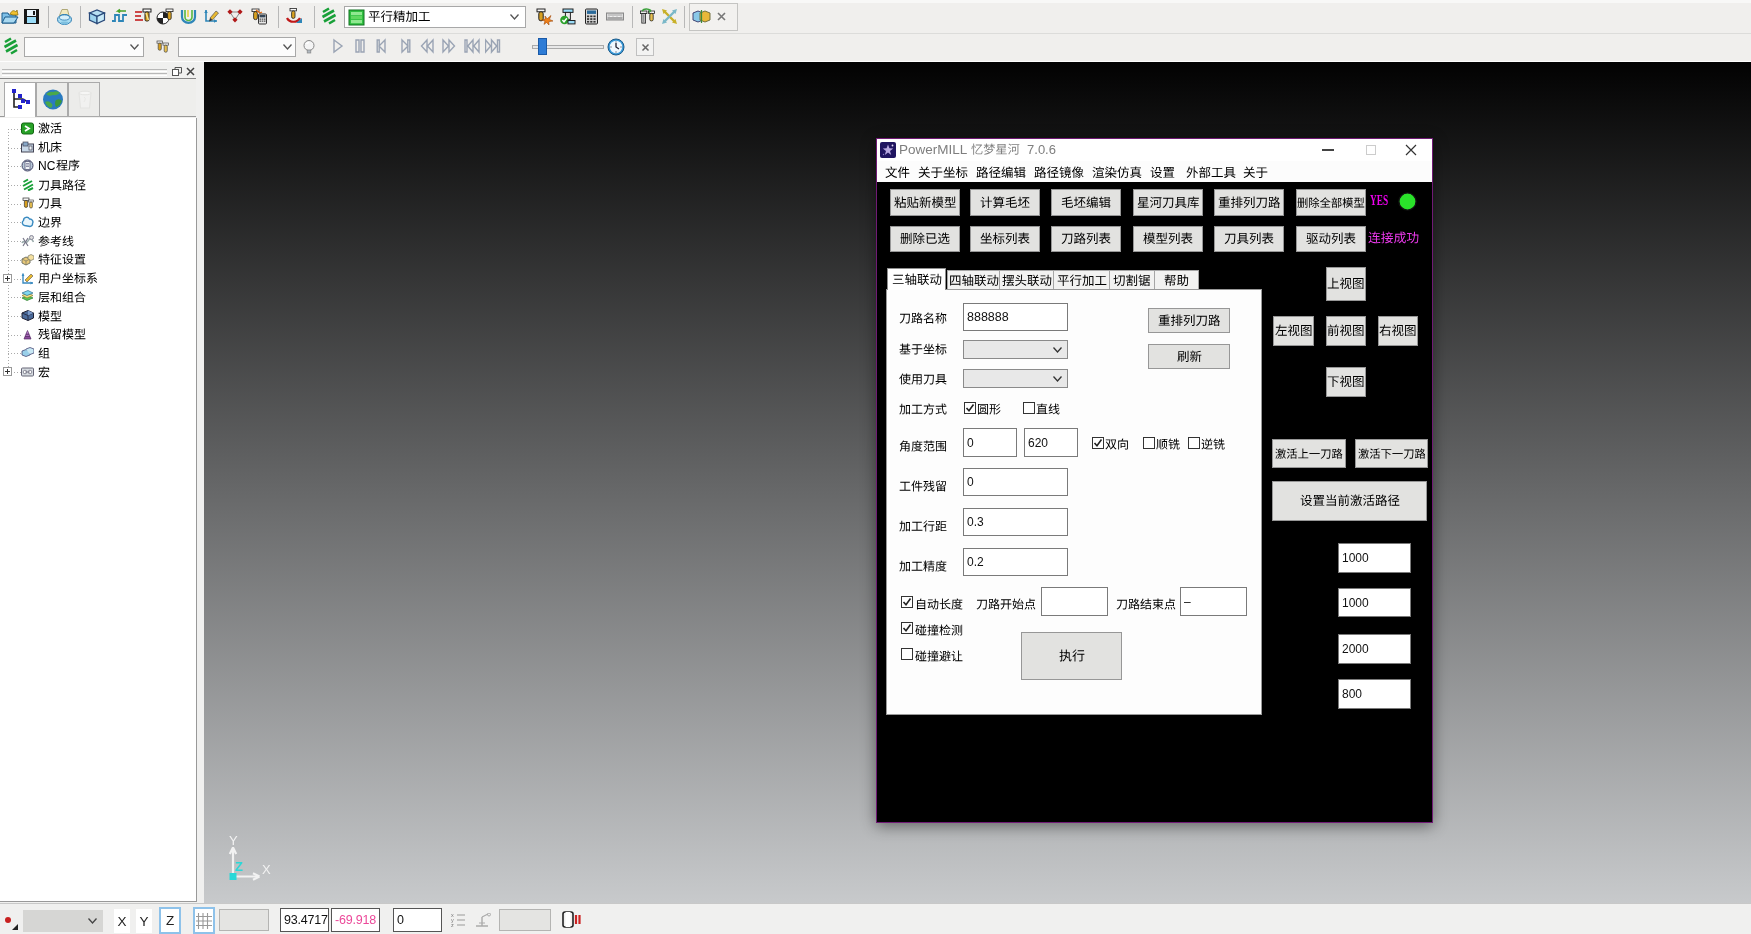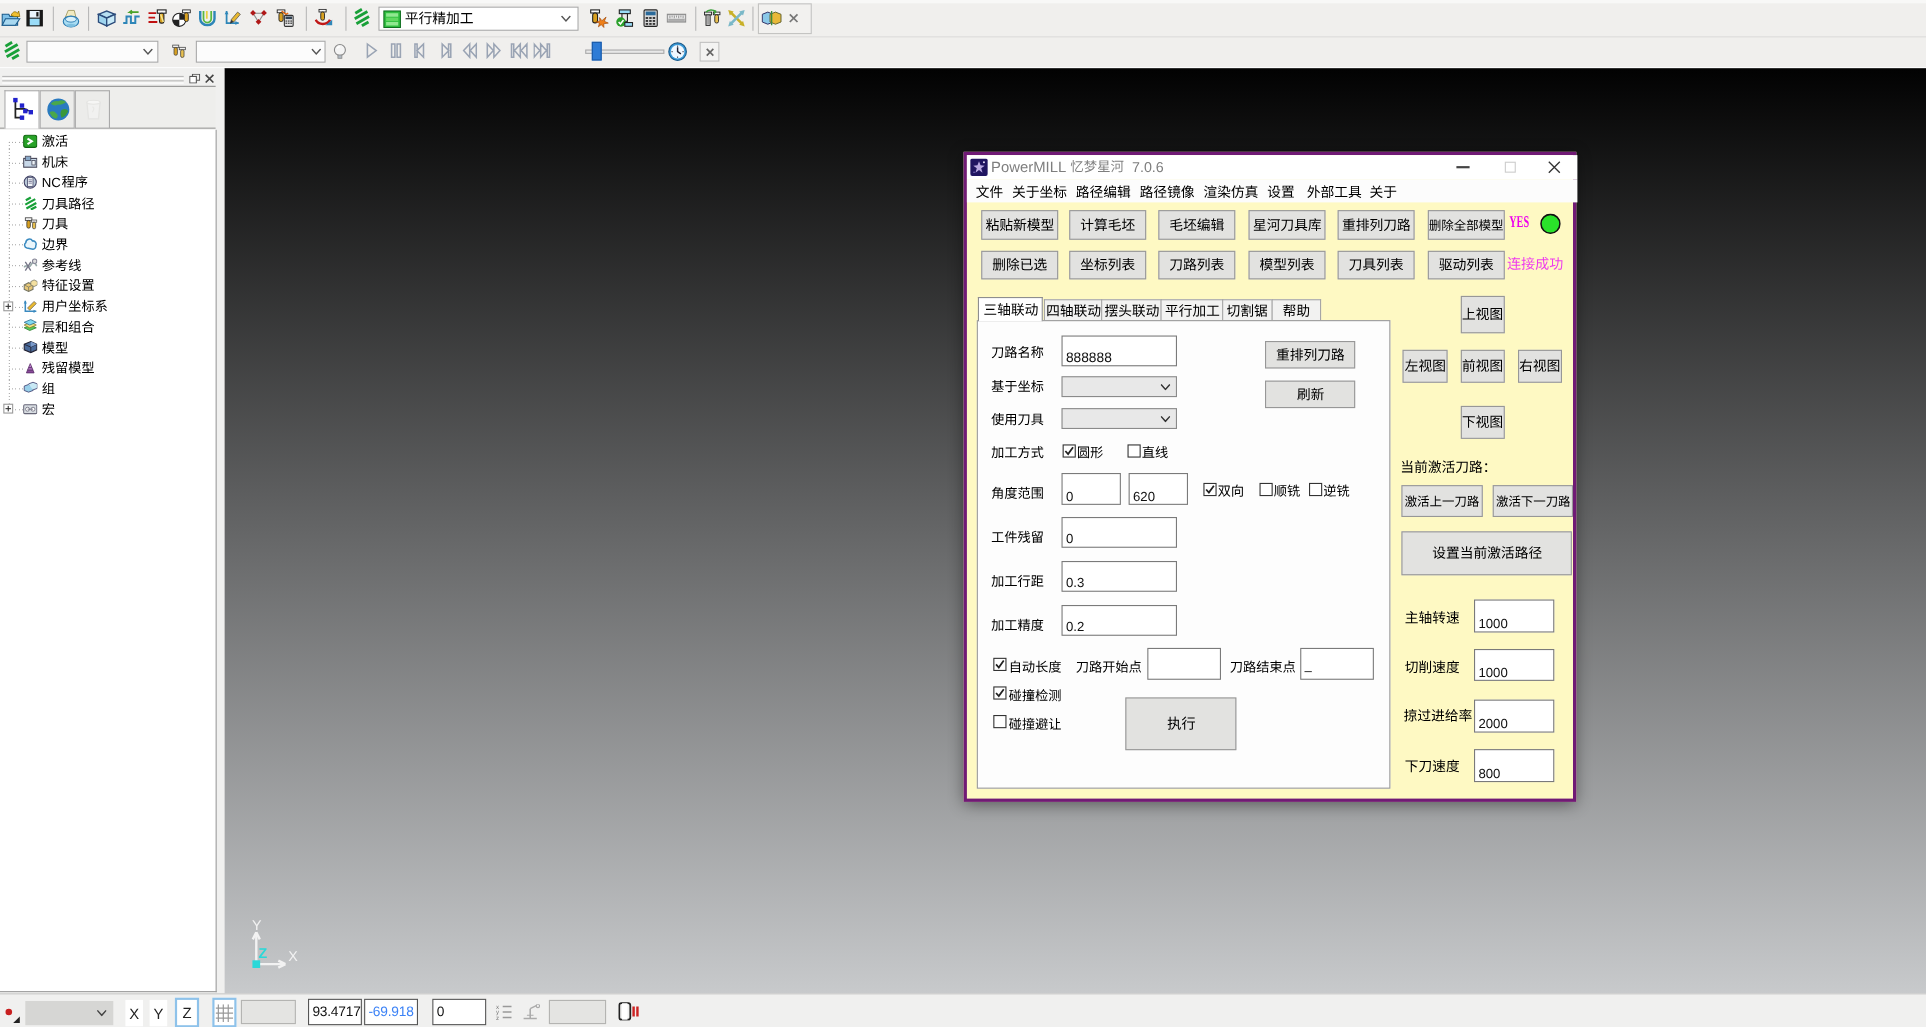--- a/index.html
+++ b/index.html
@@ -1,19 +1,19 @@
 <!DOCTYPE html>
 <html><head><meta charset="utf-8"><style>
 *{margin:0;padding:0;box-sizing:border-box}
 html,body{width:1751px;height:934px;overflow:hidden;font-family:"Liberation Sans",sans-serif}
 body{position:relative;background:#f0efee}
 .abs{position:absolute}
 .flexc{display:flex;align-items:center;justify-content:center}
 .btn{position:absolute;display:flex;align-items:center;justify-content:center;background:#e2e2e0;border:1px solid #979797}
-.tb{position:absolute;background:#fff;border:1px solid #7a7a7a;display:flex;align-items:flex-end;padding-left:3px;font-size:12.5px;color:#111}
+.tb{position:absolute;background:#fff;border:1px solid #7a7a7a;display:flex;align-items:center;padding-left:3px;font-size:12.5px;color:#111}
 .combo{position:absolute;background:#e8e8e8;border:1px solid #8a8a8a;display:flex;align-items:center}
 .cb{position:absolute;width:12px;height:12px;border:1px solid #333;background:#fff}
 .lbl{position:absolute}
 svg{display:block}
 </style></head><body>
 <div class="abs" style="left:0;top:0;width:1751px;height:62px;background:#f0efed;border-bottom:1px solid #fdfdfd"><div class="abs" style="left:0;top:0;width:1751px;height:3px;background:#f8f8f7"></div><div class="abs" style="left:0;top:33px;width:1751px;height:1px;background:#dcdcda"></div><svg class="abs" style="left:1px;top:8px" width="18" height="18" viewBox="0 0 18 18">
       <path d="M1 5 L7 5 L8 7 L15 7 L15 15 L1 15 Z" fill="#7ec0e8" stroke="#1a5a8a"></path>
       <path d="M1 15 L4 9 L17 9 L13 15 Z" fill="#a8d8f0" stroke="#1a5a8a"></path>
       <path d="M9 6 C11 2 13 2 15 4 L16 2 L17 7 L12 7 Z" fill="#f0c030" stroke="#8a6a00" stroke-width="0.7"></path>
     </svg><svg class="abs" style="left:23px;top:8px" width="18" height="18" viewBox="0 0 18 18">
@@ -439,21 +439,21 @@
     </svg>
     <div class="abs" style="left:38px;top:304px">
       <svg width="12.0" height="12.7" viewBox="0 0 12.0 12.7" fill="#000">
         <use href="#u5b8f" transform="translate(0.0,10.6) scale(0.012000,-0.012000)"></use>
       </svg>
     </div>
     <div class="abs" style="left:3px;top:305px;width:9px;height:9px;background:#fff;border:1px solid #999"></div>
     <div class="abs" style="left:5px;top:309px;width:5px;height:1px;background:#333"></div>
     <div class="abs" style="left:7px;top:307px;width:1px;height:5px;background:#333"></div>
   </div>
-<div class="abs" style="left:876px;top:138px;width:557px;height:591px;background:#fef9c3;box-shadow:0 3px 14px rgba(0,0,0,0.45);border:3px solid #701a75">
+<div class="abs" style="left:876px;top:138px;width:557px;height:685px;background:#000000;box-shadow:0 3px 14px rgba(0,0,0,0.45);border:1px solid #701a75">
     <div class="abs" style="left:0;top:0;width:555px;height:22px;background:#fff"></div>
     <svg class="abs" style="left:3px;top:3px" width="16" height="16" viewBox="0 0 16 16">
       <rect width="16" height="16" rx="2" fill="#201560"></rect>
       <path d="M8 2.5 l1.4 3.8 L13.2 6.6 L10 9 L11.2 13 L8 10.6 L4.8 13 L6 9 L2.8 6.6 L6.6 6.3 Z" fill="#b8a8e0"></path>
       <circle cx="12.5" cy="3.5" r="0.9" fill="#e8e0f8"></circle>
       <circle cx="3.5" cy="12.5" r="0.7" fill="#8878c8"></circle>
     </svg>
     <div class="abs" style="left:22px;top:3px;display:flex;align-items:center;color:#7e7e7e">
       <span style="font-size:13.5px">PowerMILL&nbsp;</span>
       <svg width="48.8" height="12.9" viewBox="0 0 48.8 12.9" fill="#7e7e7e">
@@ -1037,21 +1037,21 @@
     <div class="abs flexc" style="left:114px;top:5px;width:16px;height:24px;background:#fff;font-size:13.5px;color:#222">X</div>
     <div class="abs flexc" style="left:136px;top:5px;width:16px;height:24px;background:#fff;font-size:13.5px;color:#222">Y</div>
     <div class="abs flexc" style="left:159px;top:3px;width:22px;height:27px;background:#fff;border:2px solid #8ec2ea;font-size:13.5px;color:#222">Z</div>
     <div class="abs flexc" style="left:193px;top:3px;width:22px;height:27px;background:#fff;border:2px solid #8ec2ea">
       <svg width="16" height="16" viewBox="0 0 16 16">
         <path d="M2.5 0 V16 M7 0 V16 M11.5 0 V16 M0 3.5 H16 M0 8 H16 M0 12.5 H16" stroke="#999" stroke-width="1.1"></path>
       </svg>
     </div>
     <div class="abs" style="left:219px;top:5px;width:50px;height:22px;background:#e4e4e2;border:1px solid #b4b4b2"></div>
     <div class="abs" style="left:280px;top:4px;width:49px;height:24px;background:#fff;border:1px solid #555;font-size:12.5px;color:#111;display:flex;align-items:center;padding-left:3px;letter-spacing:-0.2px">93.4717</div>
-    <div class="abs" style="left:331px;top:4px;width:49px;height:24px;background:#fff;border:1px solid #555;font-size:12.5px;color:#3b82f6;display:flex;align-items:center;padding-left:3px;letter-spacing:-0.2px">-69.918</div>
+    <div class="abs" style="left:331px;top:4px;width:49px;height:24px;background:#fff;border:1px solid #555;font-size:12.5px;color:#ec4899;display:flex;align-items:center;padding-left:3px;letter-spacing:-0.2px">-69.918</div>
     <div class="abs" style="left:393px;top:4px;width:49px;height:24px;background:#fff;border:1px solid #555;font-size:12.5px;color:#111;display:flex;align-items:center;padding-left:3px;letter-spacing:-0.2px">0</div>
     <svg class="abs" style="left:451px;top:8px" width="16" height="16" viewBox="0 0 16 16">
       <g font-size="5.5" fill="#777" font-family="Liberation Sans">
         <text x="0" y="5">x</text>
         <text x="0" y="10">y</text>
         <text x="0" y="15">z</text>
       </g>
       <g stroke="#999" stroke-width="1.2">
         <path d="M6 3 h8 M6 8 h8 M6 13 h8"></path>
       </g>

